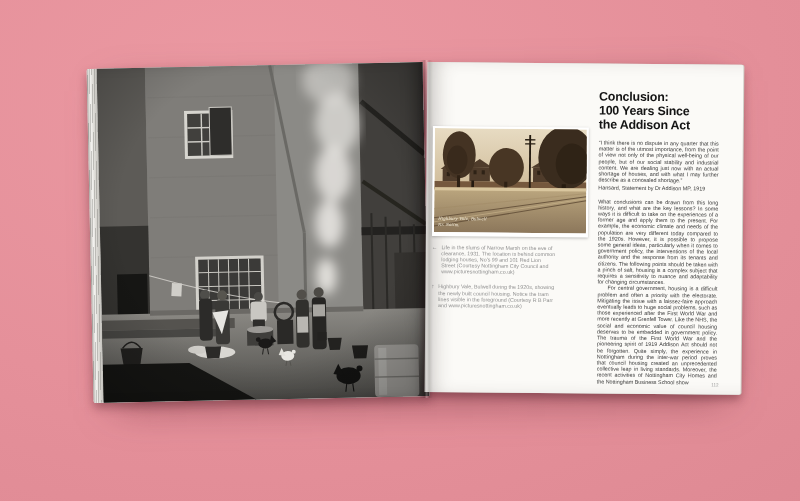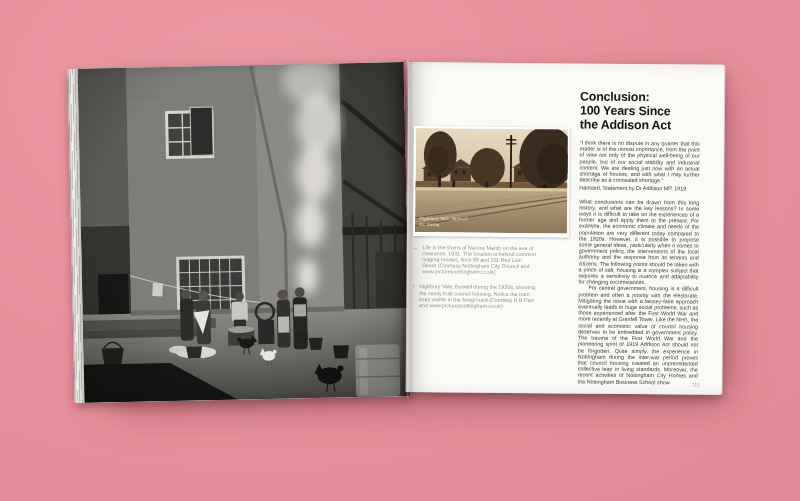--- a/index.html
+++ b/index.html
@@ -9,21 +9,21 @@
   html,body{width:800px;height:501px;overflow:hidden;}
   body{
     font-family:"Liberation Sans",sans-serif;
     background:radial-gradient(120% 130% at 32% 18%, #eb99a2 0%, var(--background) 48%, #dc8791 100%);
     position:relative;
   }
   .book-shadow{
     position:absolute;left:112px;top:86px;width:612px;height:316px;
     background:rgba(94,32,46,.48);filter:blur(20px);transform:rotate(-.8deg);
   }
-  .book{position:absolute;left:71px;top:56px;width:654px;height:352px;}
+  .book{position:absolute;left:90px;top:56px;width:654px;height:352px;}
   .page{position:absolute;top:6px;height:334px;}
   .page-left{
     left:0;width:336px;background:#e9e8e4;transform:rotate(-1.2deg);transform-origin:100% 50%;
     box-shadow:0 5px 10px rgba(70,20,30,.35);border-radius:2px 0 0 2px;
   }
   .fore-edge{
     position:absolute;left:0;top:0;bottom:0;width:10px;border-radius:2px 0 0 2px;
     background:
       repeating-linear-gradient(90deg, rgba(110,110,105,.35) 0 .8px, rgba(255,255,255,0) .8px 2.4px),
       linear-gradient(90deg,#b6b4af 0,#f4f3f0 30%,#dedcd7 60%,#c3c1bc 100%);

